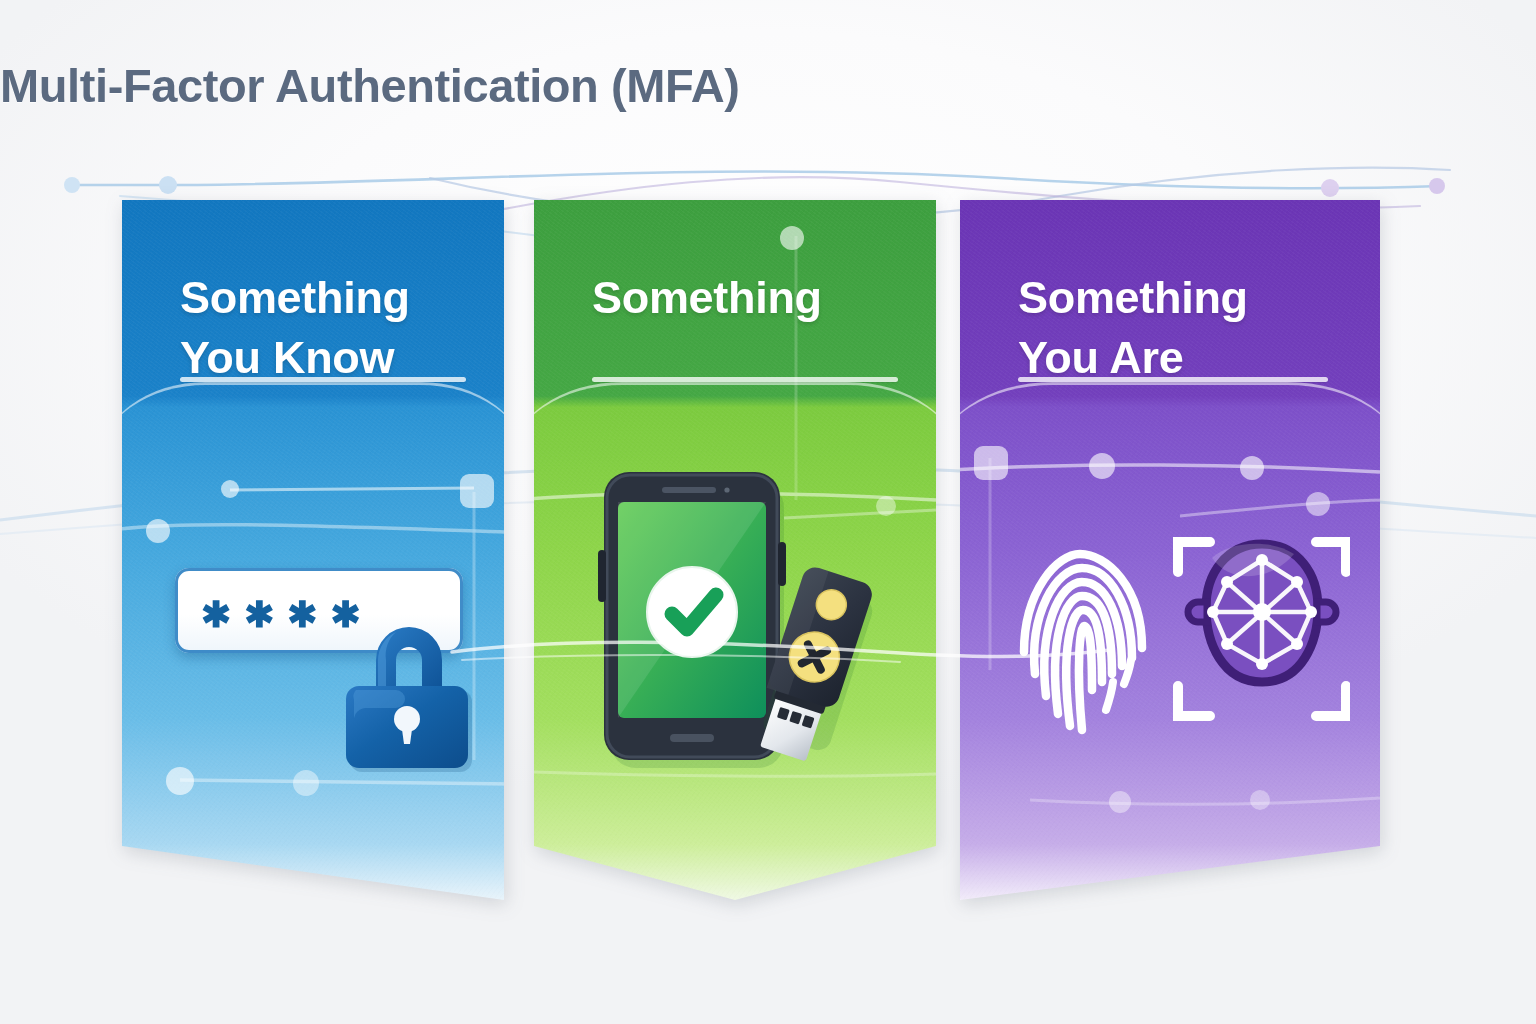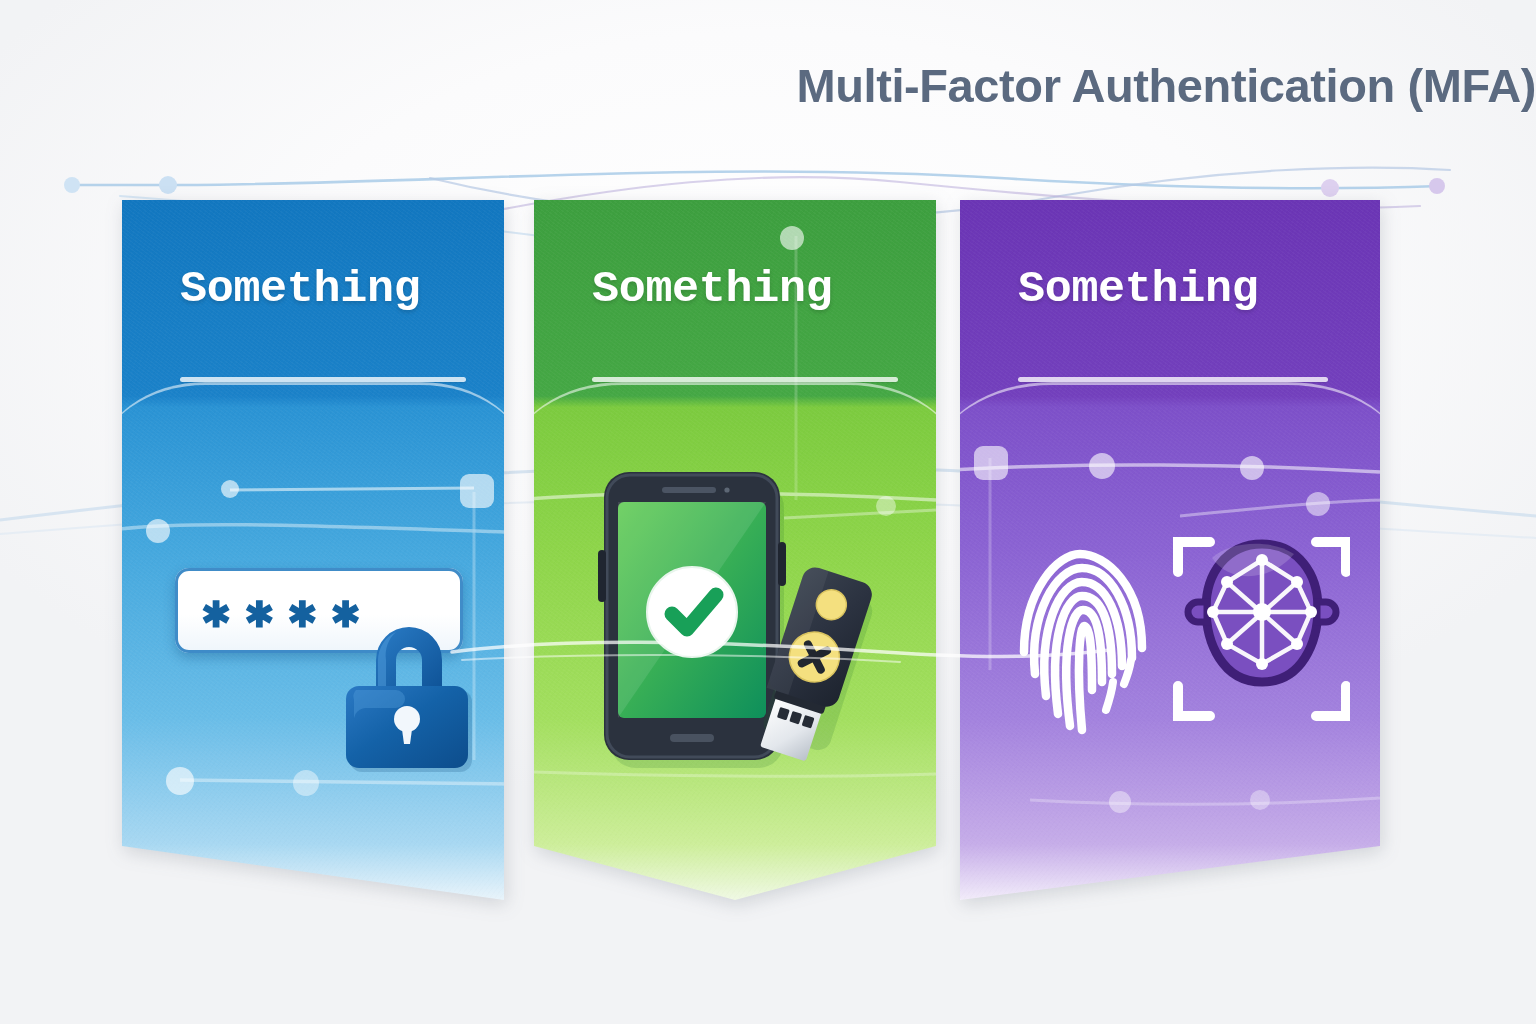--- a/index.html
+++ b/index.html
@@ -9,21 +9,21 @@
     font-family:"Liberation Sans", sans-serif;
   }
   #stage{
     position:relative; width:1536px; height:1024px;
     background:
       radial-gradient(ellipse 900px 500px at 50% 30%, #ffffff 0%, #fbfbfc 55%, #f2f3f5 100%);
   }
   
   #title{
     position:absolute; left:0; top:58px; width:1536px;
-    text-align:right;
+    text-align:left;
     font-size:47px; font-weight:700; letter-spacing:-0.4px;
     color:#5b6a80;
     text-shadow:0 1px 0 rgba(255,255,255,.7);
   }
   
   .deco{ position:absolute; left:0; top:0; width:1536px; height:1024px; pointer-events:none; }
   #deco-back{ z-index:1; }
   #deco-front{ z-index:6; }
 
   
@@ -66,23 +66,22 @@
       #6b35b5 0%, #7340bd 28%, #7d50c9 29.6%,
       #8b63d3 50%, #a382de 74%, #c6ade9 92%, #f2ecfa 100%);
   }
   .panel .tex{
     position:absolute; inset:0; opacity:.22;
     background-image:
       repeating-linear-gradient(37deg, rgba(255,255,255,.14) 0 1px, transparent 1px 3px),
       repeating-linear-gradient(-52deg, rgba(0,0,0,.05) 0 1px, transparent 1px 4px);
   }
   .panel-head{
-    position:absolute; left:0; top:0; width:100%; z-index:2;
+    position:absolute; left:0; top:8px; width:100%; z-index:2;
     padding:60px 0 0 58px;
-    font-family:Liberation Mono, monospace;
   }
   .panel-head .ln1, .panel-head .ln2{
     display:block; color:#fff; font-weight:700; font-size:45px;
     line-height:1.33; letter-spacing:-0.3px;
     text-shadow:0 2px 4px rgba(0,0,0,.16);
   }
   .rule{
     position:absolute; left:58px; top:177px; height:5px; border-radius:3px;
     background:rgba(255,255,255,.78);
     box-shadow:0 1px 2px rgba(0,0,0,.1);
@@ -160,20 +159,21 @@
           <circle cx="108" cy="289" r="9"></circle>
           <circle cx="36" cy="331" r="12"></circle>
           <rect x="338" y="274" width="34" height="34" rx="9"></rect>
           <circle cx="58" cy="581" r="14"></circle>
           <circle cx="184" cy="583" r="13" opacity=".7"></circle>
         </g>
       </svg>
     </div>
     <div class="panel-head">
       <span class="ln1">Something</span>
+      <span class="ln2">You Know</span>
     </div>
     <div class="rule"></div>
   </div>
 
   <div class="iconstage" id="icon-know">
     <div id="pw-field">
       <div id="pw-dots">
         <span>✱</span>
         <span>✱</span>
         <span>✱</span>
@@ -314,20 +314,21 @@
           <circle cx="142" cy="266" r="13"></circle>
           <circle cx="292" cy="268" r="12"></circle>
           <circle cx="358" cy="304" r="12" opacity=".85"></circle>
           <circle cx="160" cy="602" r="11" opacity=".7"></circle>
           <circle cx="300" cy="600" r="10" opacity=".6"></circle>
         </g>
       </svg>
     </div>
     <div class="panel-head">
       <span class="ln1">Something</span>
+      <span class="ln2">You Are</span>
     </div>
     <div class="rule"></div>
   </div>
 
   <div class="iconstage" id="icon-are">
     <svg viewBox="0 0 348 212" width="348" height="212">
 
       <g fill="none" stroke="#ffffff" stroke-linecap="round" stroke-width="8.5">
         <path d="M22 128 C 22 66 56 30 78 30 C 104 30 140 62 140 124"></path>
         <path d="M33 150 C 27 90 54 44 80 44 C 108 44 130 82 130 134"></path>

